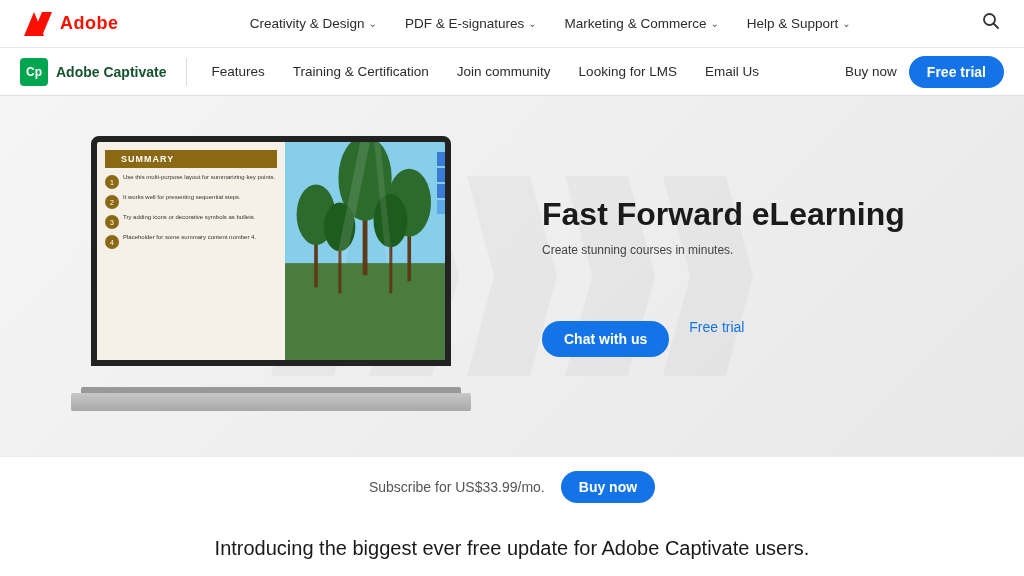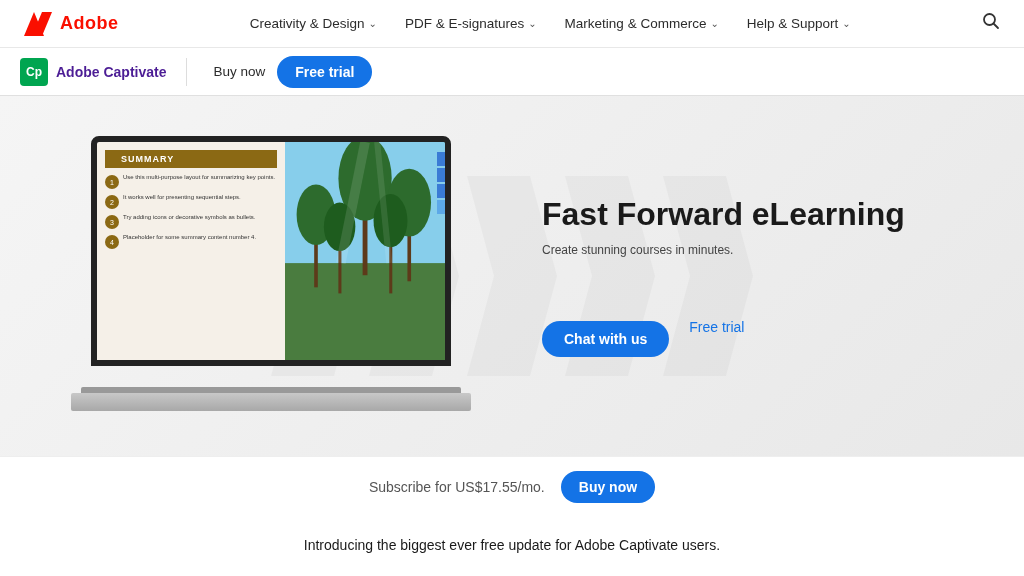--- a/index.html
+++ b/index.html
@@ -55,21 +55,21 @@
     }
 
     
     .sec-nav {
       display: flex;
       align-items: center;
       padding: 0 20px;
       height: 48px;
       background: #fff;
       border-bottom: 1px solid #e0e0e0;
-      gap: 18px;
+      gap: 4px;
     }
     .product-brand {
       display: flex;
       align-items: center;
       gap: 8px;
       padding-right: 20px;
       border-right: 1px solid #ddd;
       margin-right: 8px;
     }
     .cp-icon {
@@ -80,21 +80,21 @@
       display: flex;
       align-items: center;
       justify-content: center;
       color: #fff;
       font-size: 12px;
       font-weight: 700;
     }
     .product-name {
       font-size: 14px;
       font-weight: 600;
-      color: #4c1d95;
+      color: #14532d;
     }
     .sec-nav-links {
       display: flex;
       align-items: center;
       list-style: none;
       gap: 4px;
       flex: 1;
     }
     .sec-nav-links li a {
       text-decoration: none;
@@ -325,21 +325,21 @@
       padding: 8px 18px;
       font-size: 14px;
       font-weight: 600;
       cursor: pointer;
     }
 
     
     .intro-text {
       text-align: center;
       padding: 20px 12px 8px;
-      font-size: 14px;
+      font-size: 20px;
       color: #1a1a1a;
     }
   </style>
 </head>
 <body>
 
 <nav class="top-nav">
   <div class="logo-area">
     <svg class="adobe-icon" viewBox="0 0 28 24" fill="none">
       <polygon points="0,24 10,0 20,24" fill="#fa0f00"></polygon>
@@ -379,20 +379,37 @@
       <line x1="11.5" y1="11.5" x2="16" y2="16" stroke="#333" stroke-width="1.8" stroke-linecap="round"></line>
     </svg>
   </div>
 </nav>
 
 <nav class="sec-nav">
   <div class="product-brand">
     <div class="cp-icon">Cp</div>
     <span class="product-name">Adobe Captivate</span>
   </div>
+  <ul class="sec-nav-links">
+    <li>
+      <a href="#">Features</a>
+    </li>
+    <li>
+      <a href="#">Training &amp; Certification</a>
+    </li>
+    <li>
+      <a href="#">Join community</a>
+    </li>
+    <li>
+      <a href="#">Looking for LMS</a>
+    </li>
+    <li>
+      <a href="#">Email Us</a>
+    </li>
+  </ul>
   <div class="sec-nav-right">
     <a href="#" class="buy-now-link">Buy now</a>
     <button class="free-trial-btn">Free trial</button>
   </div>
 </nav>
 
 <section class="hero">
 
   <div class="hero-chevrons">
     <div class="chevron-shape"></div>
@@ -463,17 +480,17 @@
     <h1 class="hero-title">Fast Forward eLearning</h1>
     <p class="hero-subtitle">Create stunning courses in minutes.</p>
     <div class="hero-cta">
       <button class="chat-btn">Chat with us</button>
       <a href="#" class="free-trial-link">Free trial</a>
     </div>
   </div>
 </section>
 
 <div class="subscribe-bar">
-  <span class="subscribe-text">Subscribe for US$17.55/mo.</span>
+  <span class="subscribe-text">Subscribe for US$33.99/mo.</span>
   <button class="buy-now-btn">Buy now</button>
 </div>
 
 <div class="intro-text">Introducing the biggest ever free update for Adobe Captivate users.</div>
 
 </body></html>

